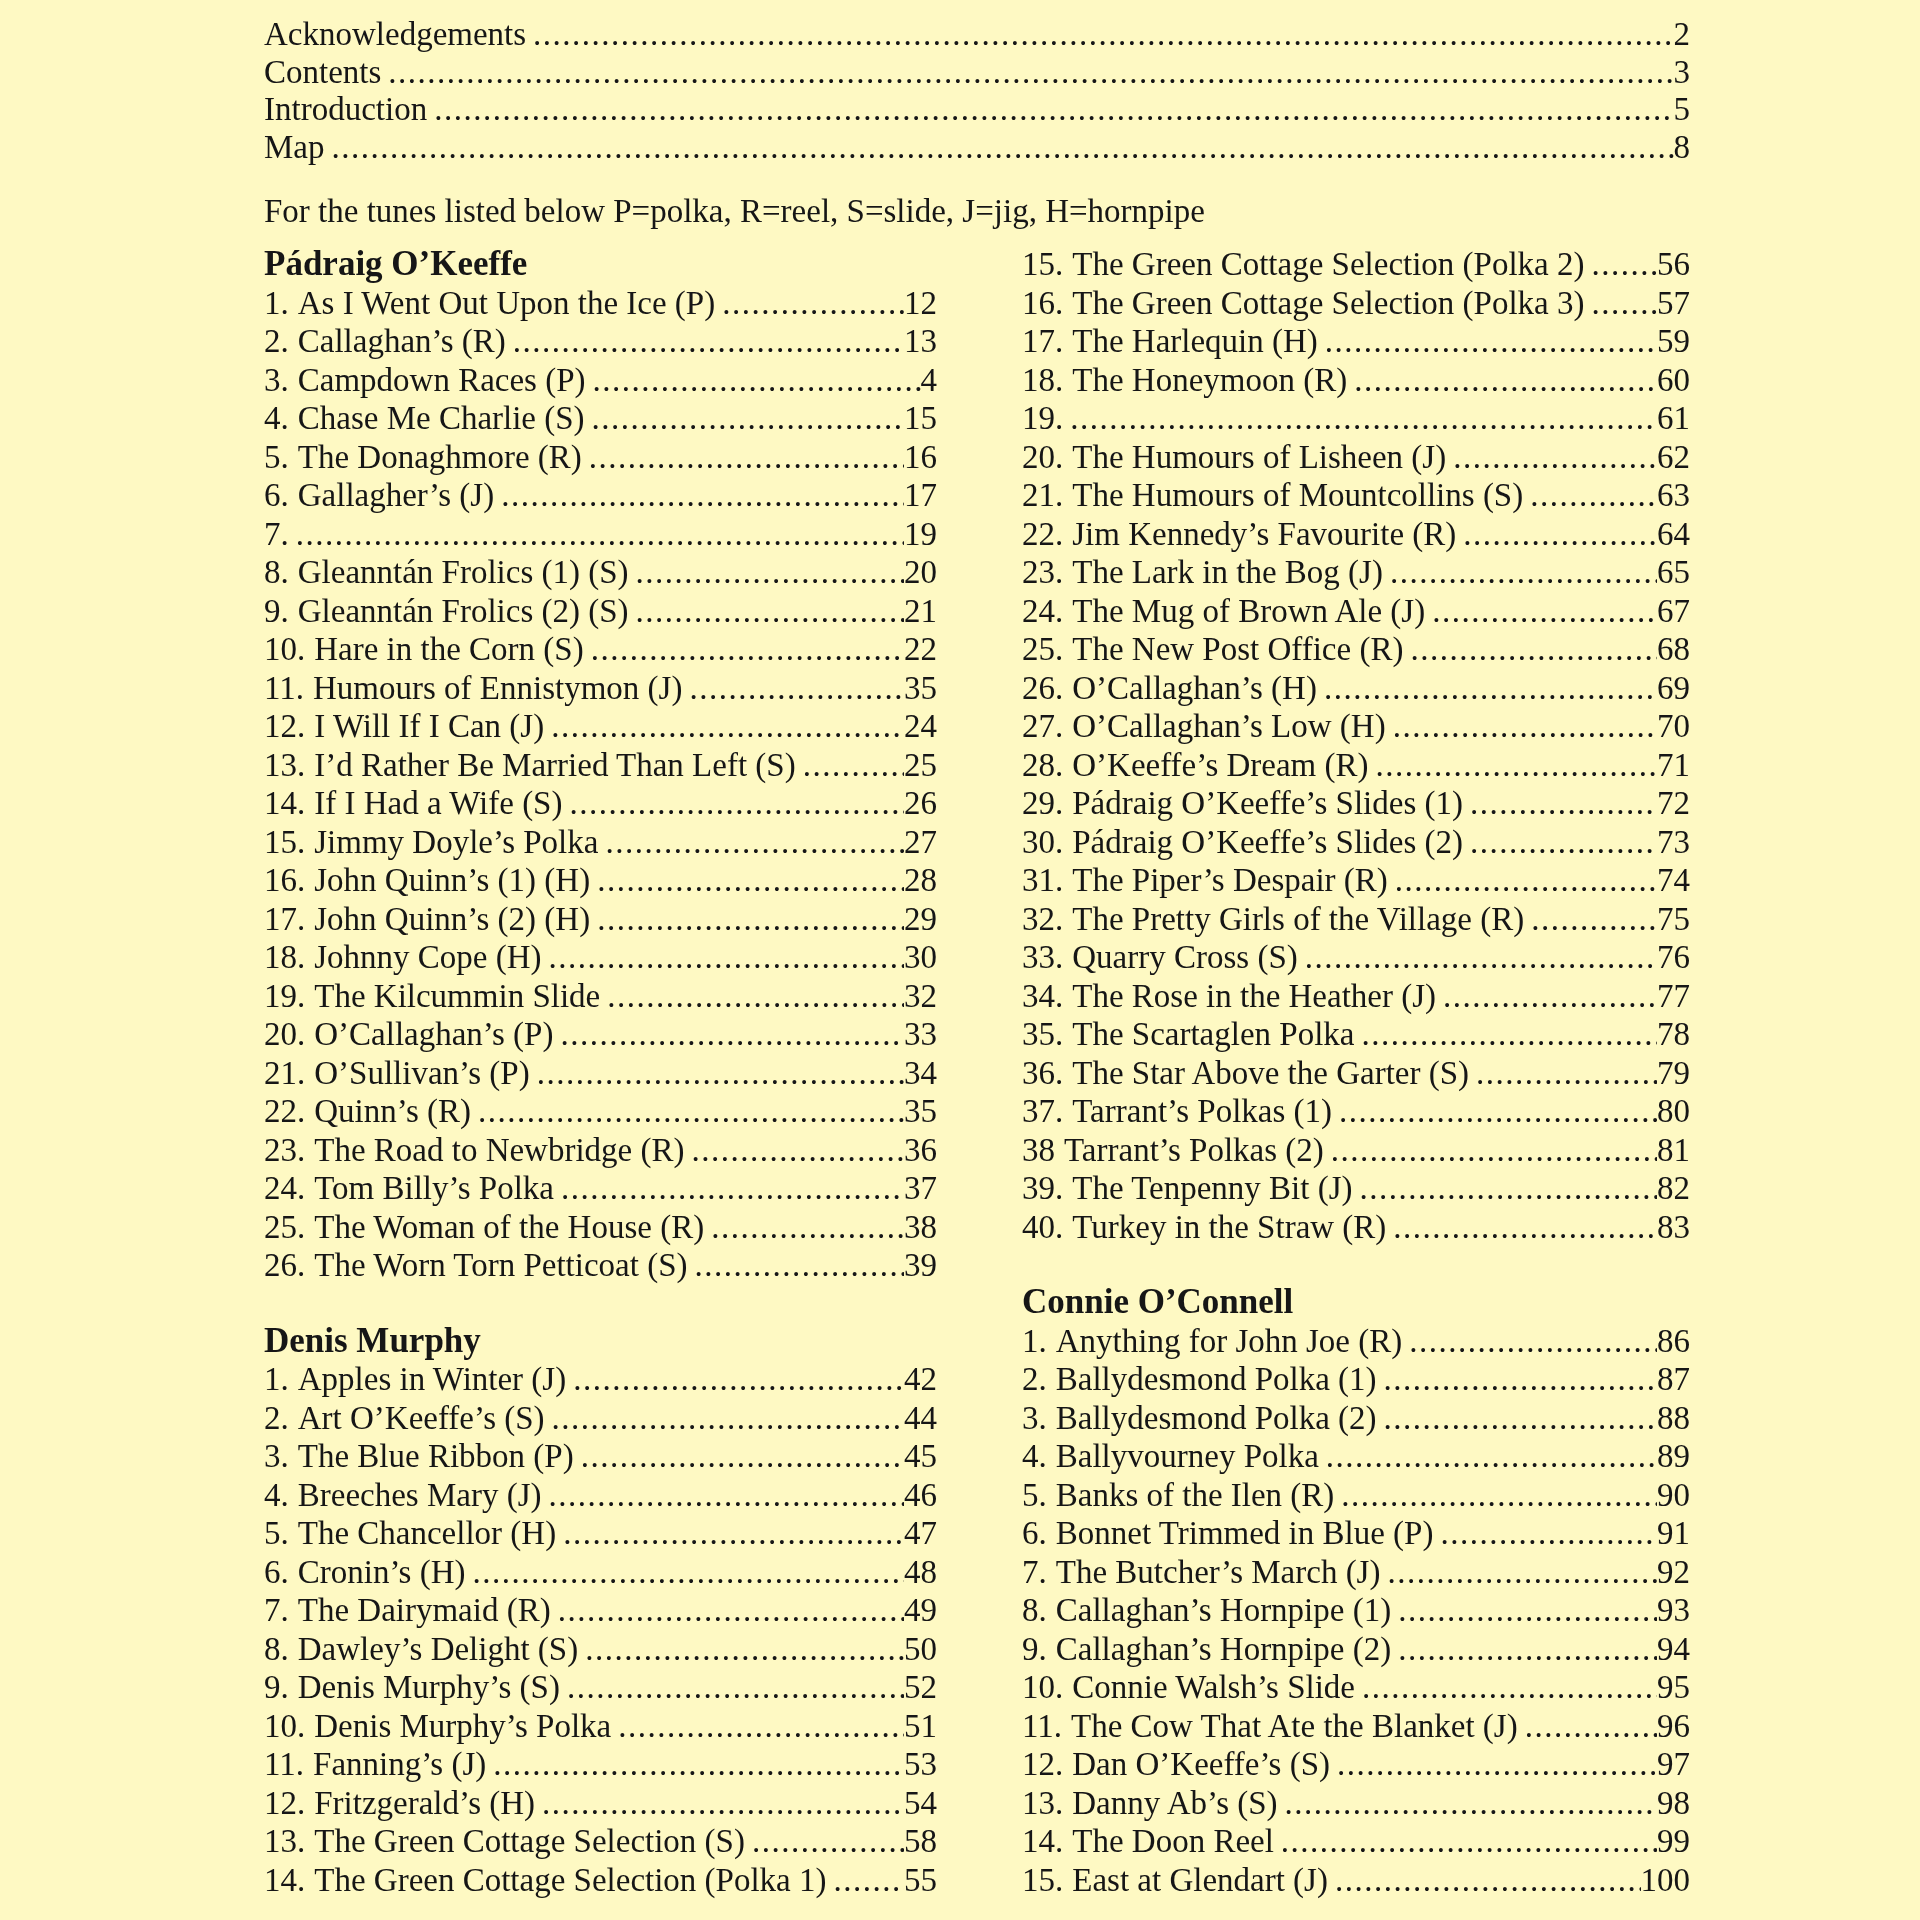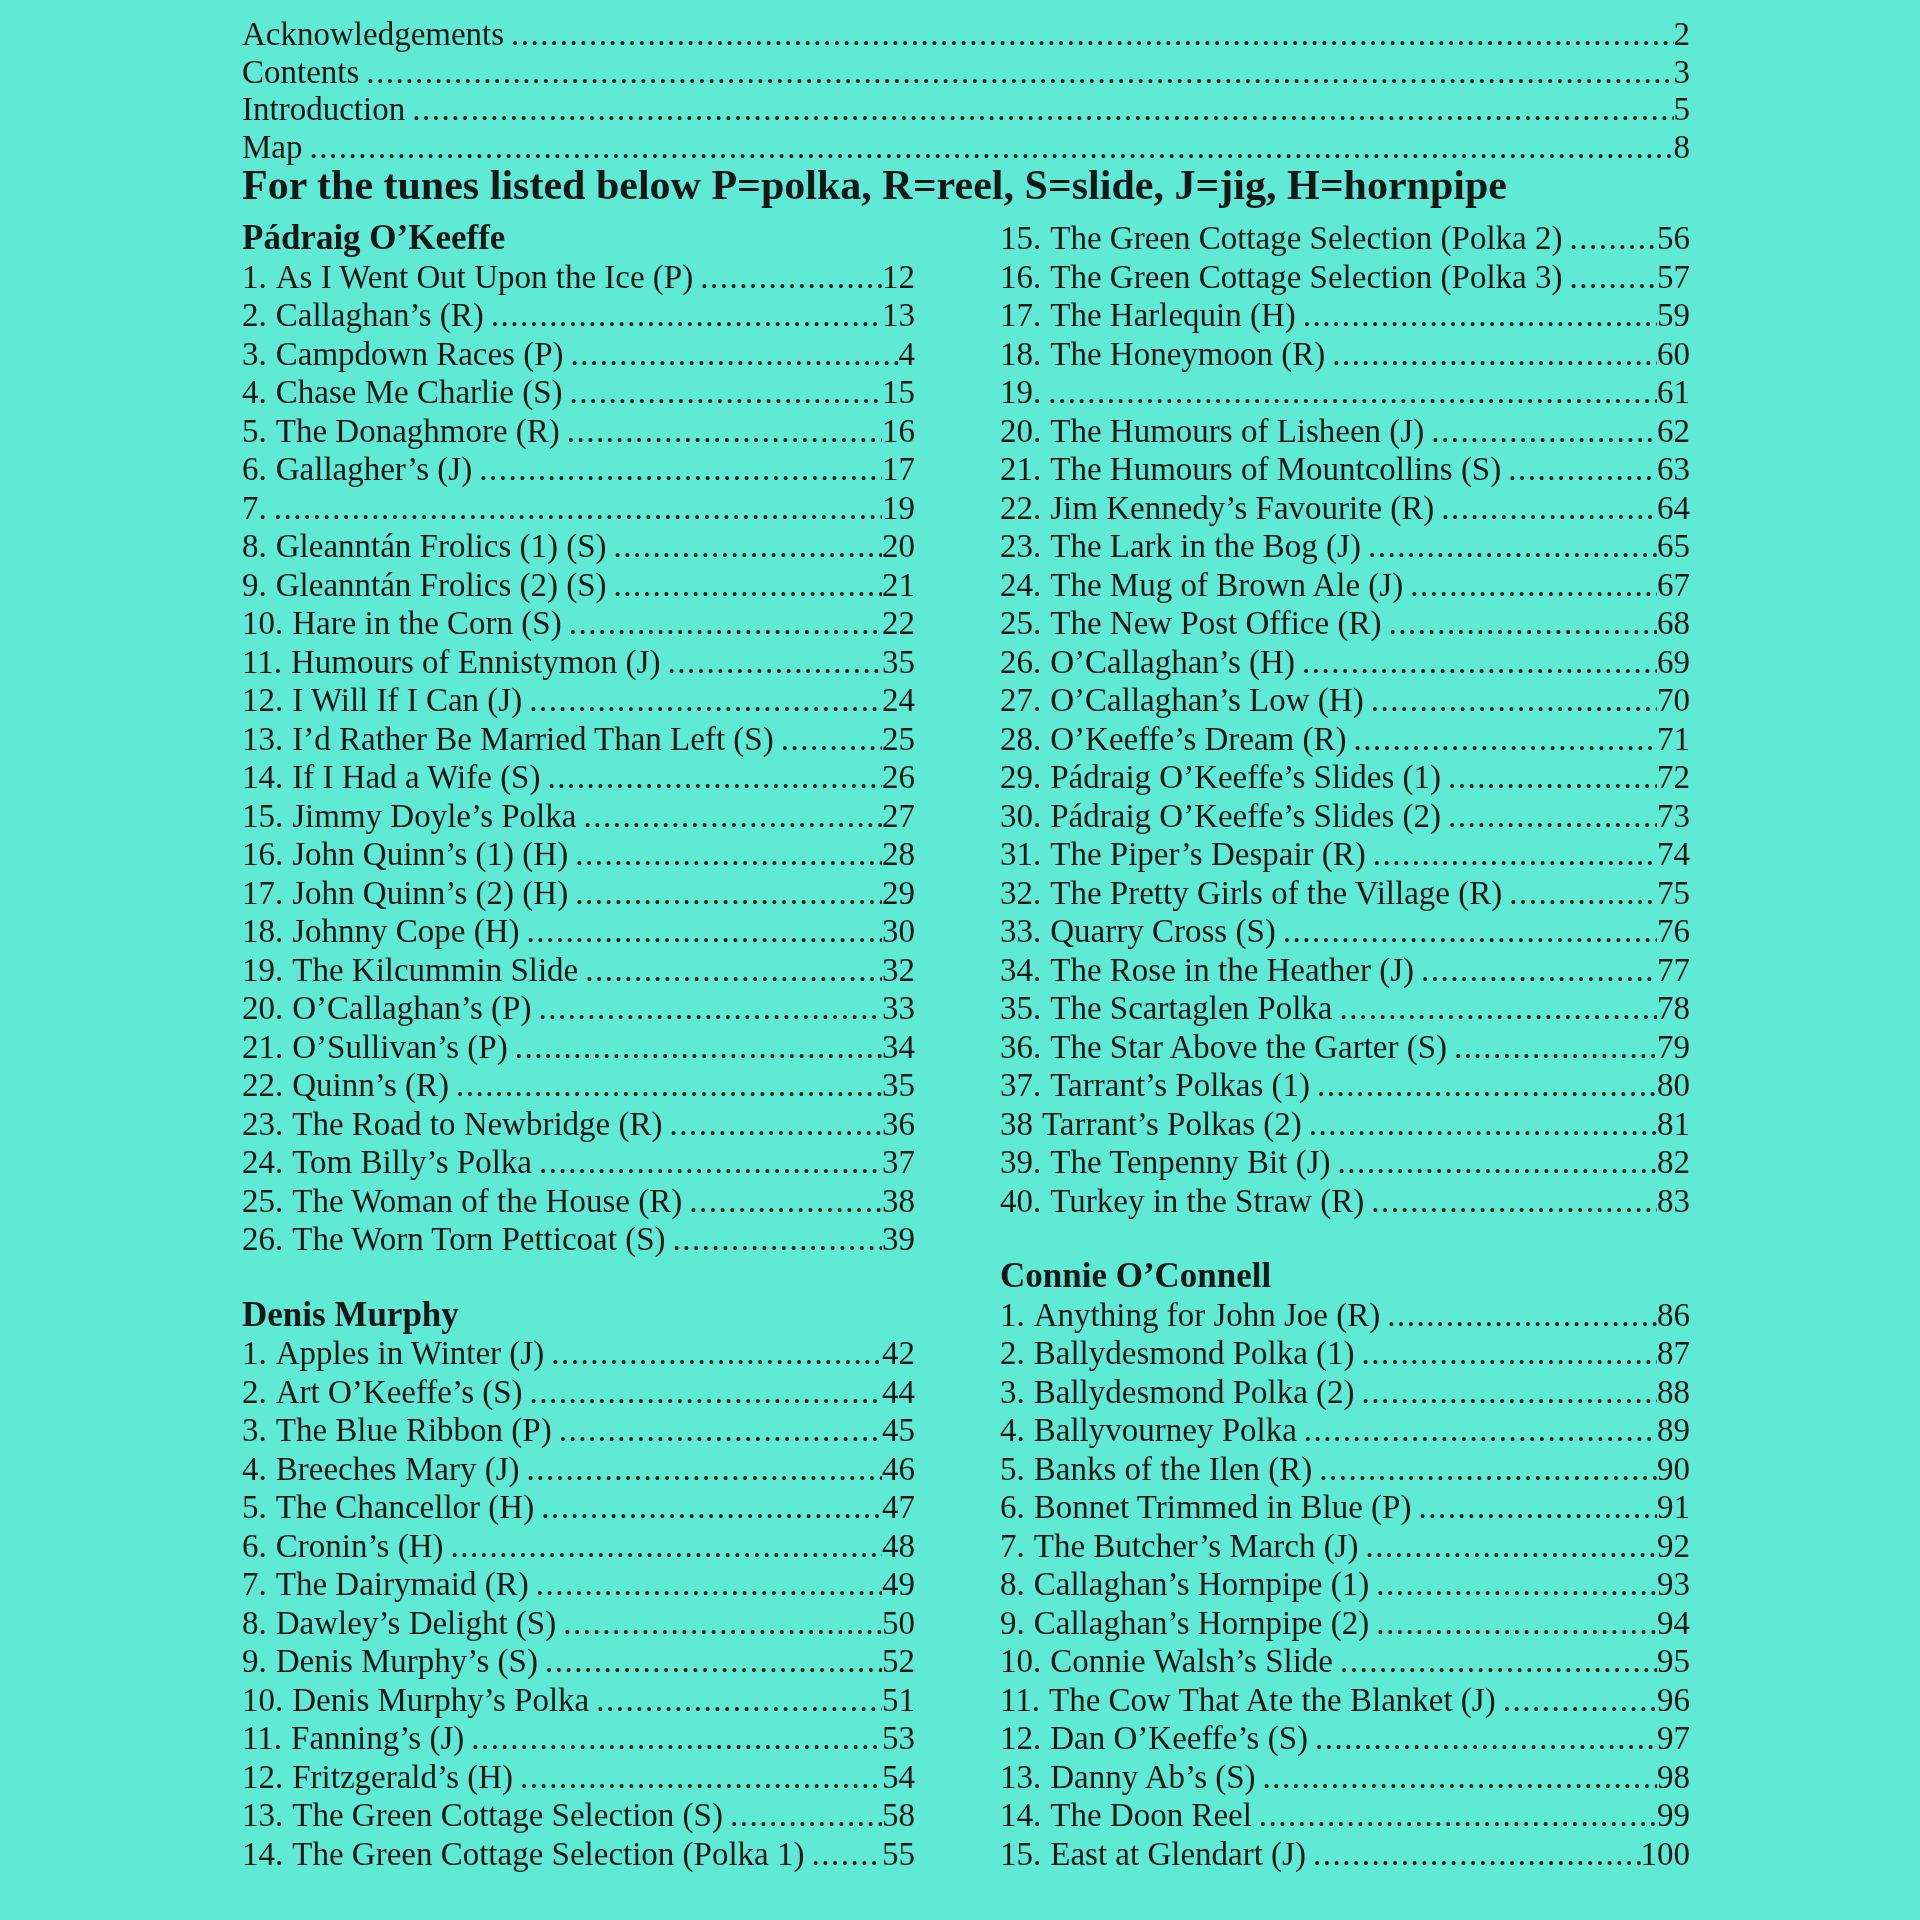--- a/index.html
+++ b/index.html
@@ -1,24 +1,25 @@
 <!DOCTYPE html>
 <html><head>
 <meta charset="utf-8">
 <style>
   html, body { margin: 0; padding: 0; background: #e8e8e8; }
   .page {
     position: relative;
     width: 1920px;
     height: 1920px;
-    background: #5eead4;
+    background: #fef9c3;
     color: #161616;
     font-family: "Liberation Serif", "DejaVu Serif", serif;
     overflow: hidden;
     box-sizing: border-box;
+    padding-left: 22px;
   }
   .content {
     box-sizing: border-box;
     padding: 16px 230px 0 242px;
     width: 100%;
     height: 100%;
   }
   
   .front .toc-row { line-height: 37.5px; }
   
@@ -36,23 +37,23 @@
     padding-left: 7px;
     letter-spacing: 1.5px;
     min-width: 0;
   }
   .dots::after {
     content: "........................................................................................................................................................................................................................................................";
   }
   .pnum { white-space: nowrap; flex: 0 0 auto; }
   
   .note {
-    font-size: 42px;
+    margin-top: 26px;
+    font-size: 33px;
     line-height: 38px;
-    font-weight: bold;
   }
   
   .cols {
     display: flex;
     margin-top: 15px;
   }
   .col-left  { width: 673px; flex: 0 0 auto; }
   .gap-col   { width: 85px;  flex: 0 0 auto; }
   .col-right { flex: 1 1 auto; min-width: 0; }
   .sec-head {

